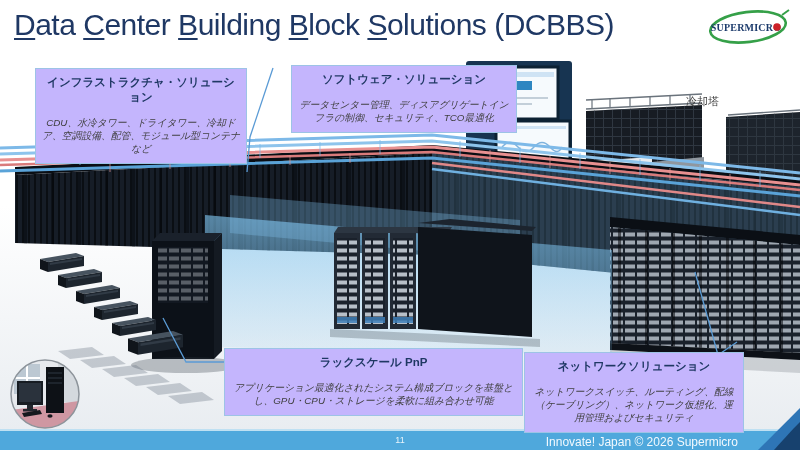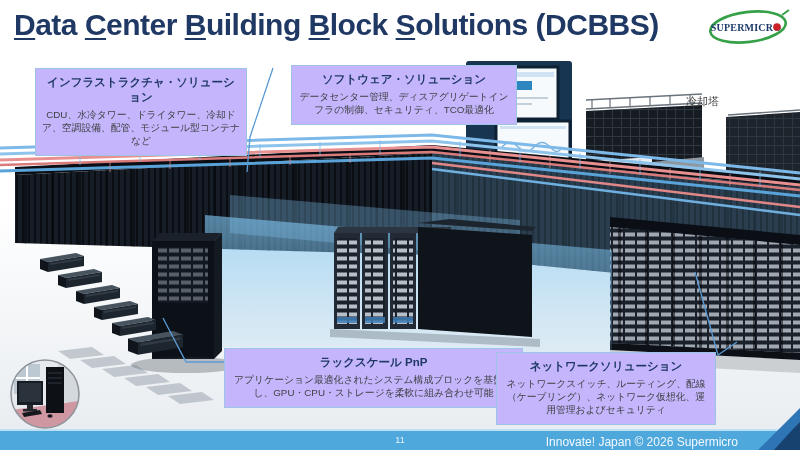--- a/index.html
+++ b/index.html
@@ -1,28 +1,28 @@
 <!DOCTYPE html>
 <html><head>
 <meta charset="utf-8">
 <style>
   html,body{margin:0;padding:0;}
   body{width:800px;height:450px;position:relative;overflow:hidden;background:#ffffff;
        font-family:"Liberation Sans","DejaVu Sans",sans-serif;}
   .slide{position:absolute;inset:0;}
   
-  .title{position:absolute;left:14px;top:8px;font-size:30px;color:#1F3864;letter-spacing:-0.5px;z-index:6;white-space:nowrap;font-weight:bold;}
+  .title{position:absolute;left:14px;top:8px;font-size:30px;color:#1F3864;letter-spacing:-0.5px;z-index:6;white-space:nowrap;}
   .title .u{text-decoration:underline;text-decoration-thickness:2px;text-underline-offset:3px;}
   
   .logo{position:absolute;right:8px;top:6px;z-index:6;}
   
   .callout{position:absolute;background:#c4b5fd;border:1.5px solid #9DC3E6;z-index:5;
            text-align:center;padding:6px 6px 7px 6px;box-sizing:border-box;}
   .c-title{font-size:11.5px;font-weight:700;color:#1F3864;line-height:1.3;}
-  .c-body{font-size:9.8px;color:#3f3f3f;line-height:1.32;margin-top:4px;}
+  .c-body{font-size:9.8px;color:#3f3f3f;line-height:1.32;margin-top:12px;font-style:italic;}
   .cool-label{position:absolute;left:686px;top:94px;font-size:11px;color:#3f3f3f;z-index:5;}
   
   .scene{position:absolute;left:0;top:55px;z-index:1;}
   
   .footer{position:absolute;left:0;bottom:0;width:800px;height:21px;background:#4FA8DC;border-top:2px solid #BFE0F2;box-sizing:border-box;z-index:4;}
   .page-num{position:absolute;left:0;right:0;top:4px;text-align:center;font-size:9px;color:#E8F4FB;}
   .credit{position:absolute;right:62px;top:4px;font-size:12px;color:#F2F9FE;}
   .swoosh{position:absolute;right:0;bottom:0;z-index:7;}
 </style>
 </head>
@@ -236,21 +236,21 @@
   <div class="callout" style="left:291px;top:65px;width:226px;">
     <div class="c-title">ソフトウェア・ソリューション</div>
     <div class="c-body">データセンター管理、ディスアグリゲートインフラの制御、セキュリティ、TCO最適化</div>
   </div>
 
   <div class="callout" style="left:224px;top:348px;width:299px;">
     <div class="c-title">ラックスケール PnP</div>
     <div class="c-body">アプリケーション最適化されたシステム構成ブロックを基盤とし、GPU・CPU・ストレージを柔軟に組み合わせ可能</div>
   </div>
 
-  <div class="callout" style="left:496px;top:352px;width:220px;">
+  <div class="callout" style="left:524px;top:352px;width:220px;">
     <div class="c-title">ネットワークソリューション</div>
     <div class="c-body">ネットワークスイッチ、ルーティング、配線（ケーブリング）、ネットワーク仮想化、運用管理およびセキュリティ</div>
   </div>
 
   <div class="cool-label">冷却塔</div>
 
   <div class="footer">
     <div class="page-num">11</div>
     <div class="credit">Innovate! Japan © 2026 Supermicro</div>
   </div>

